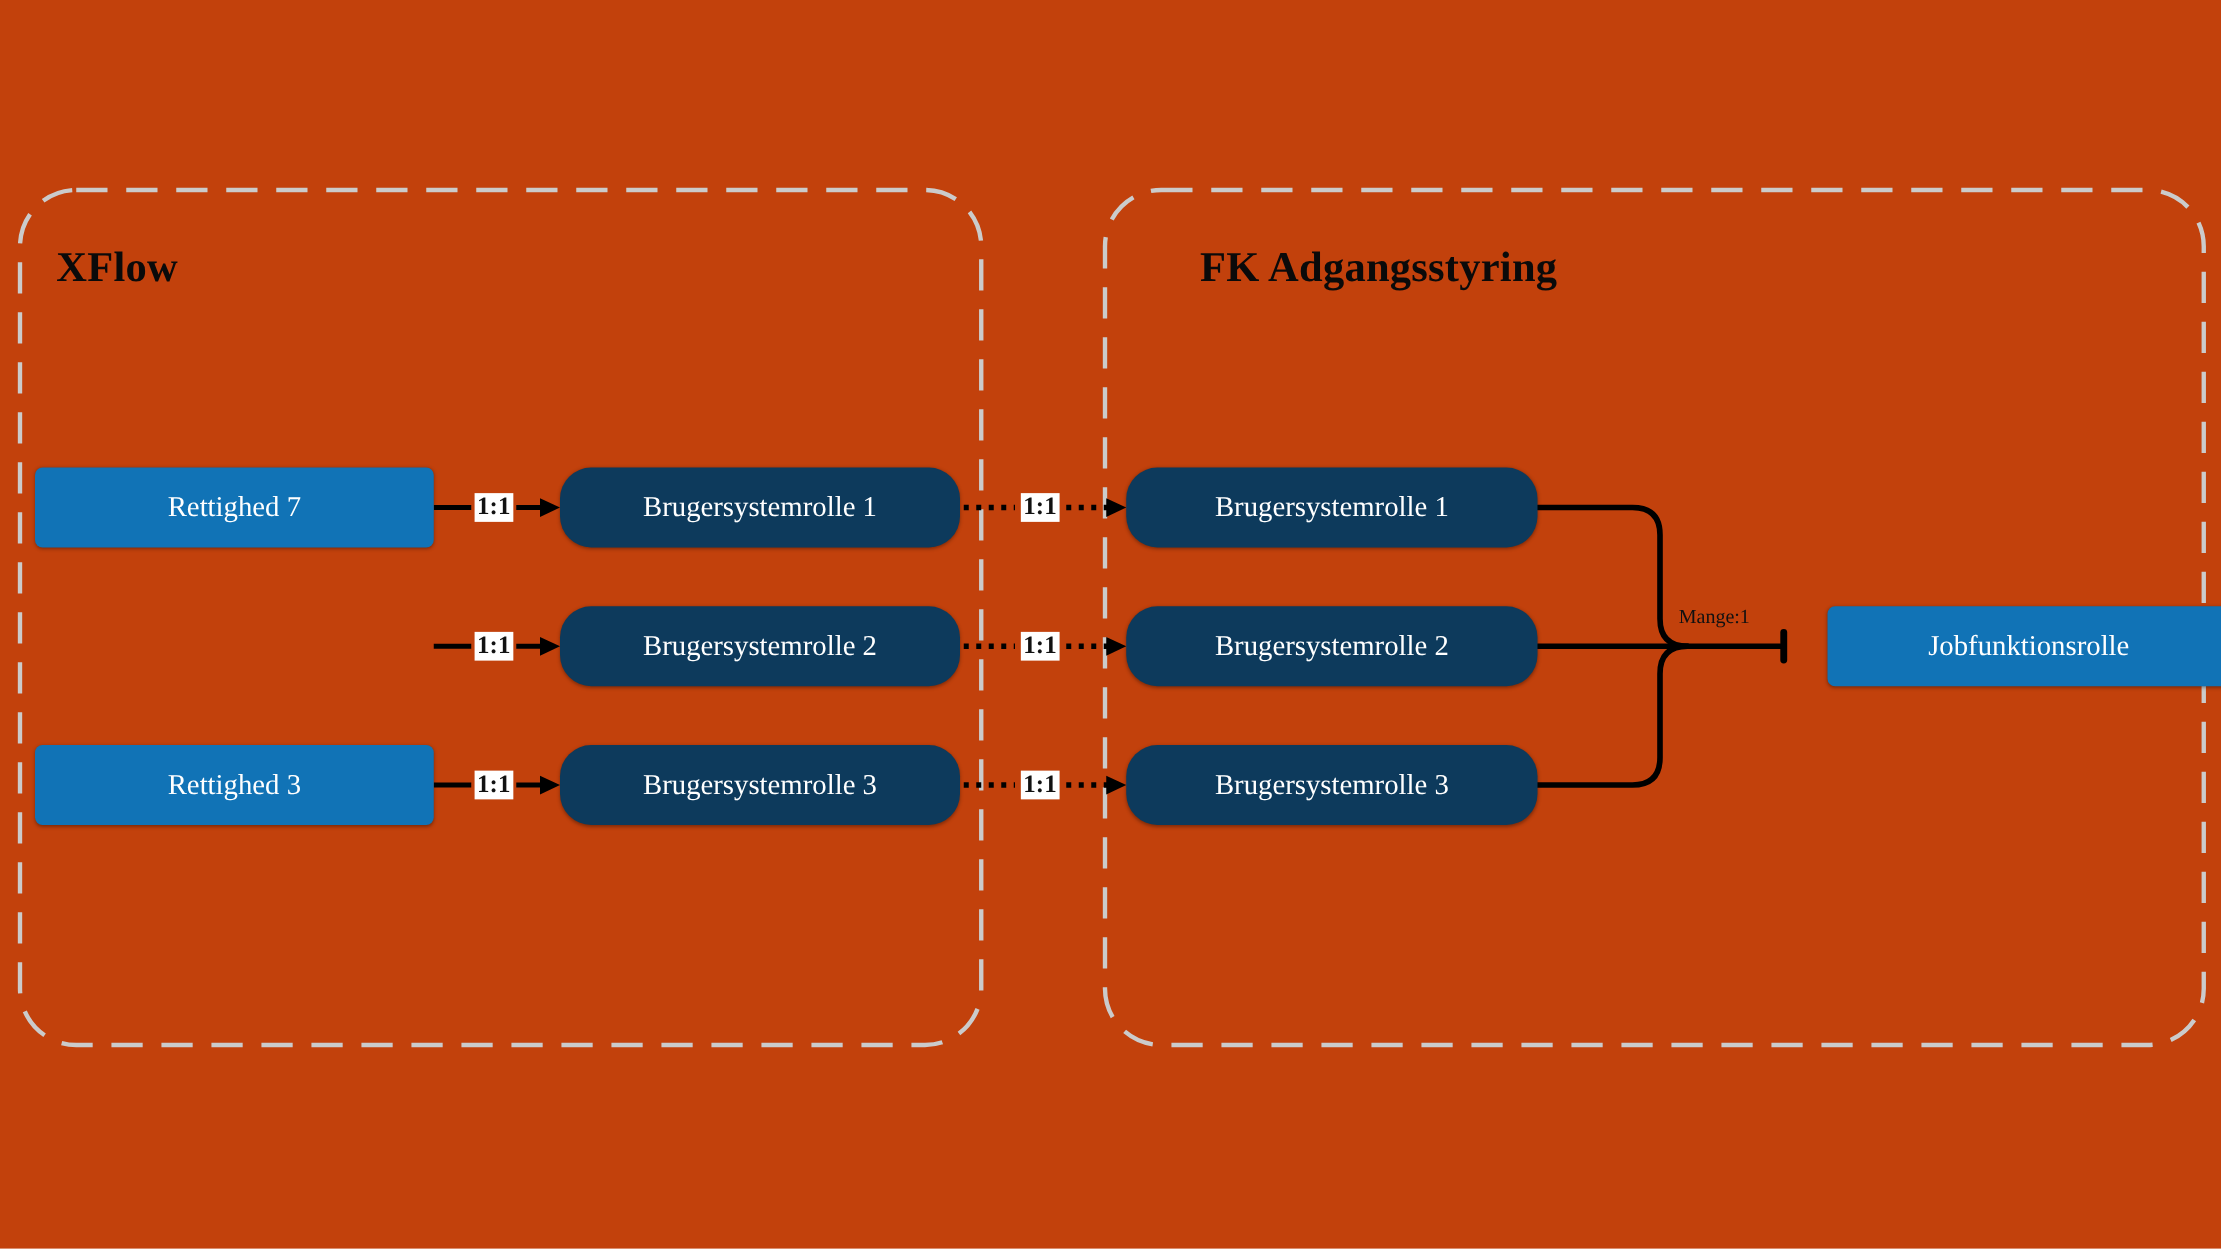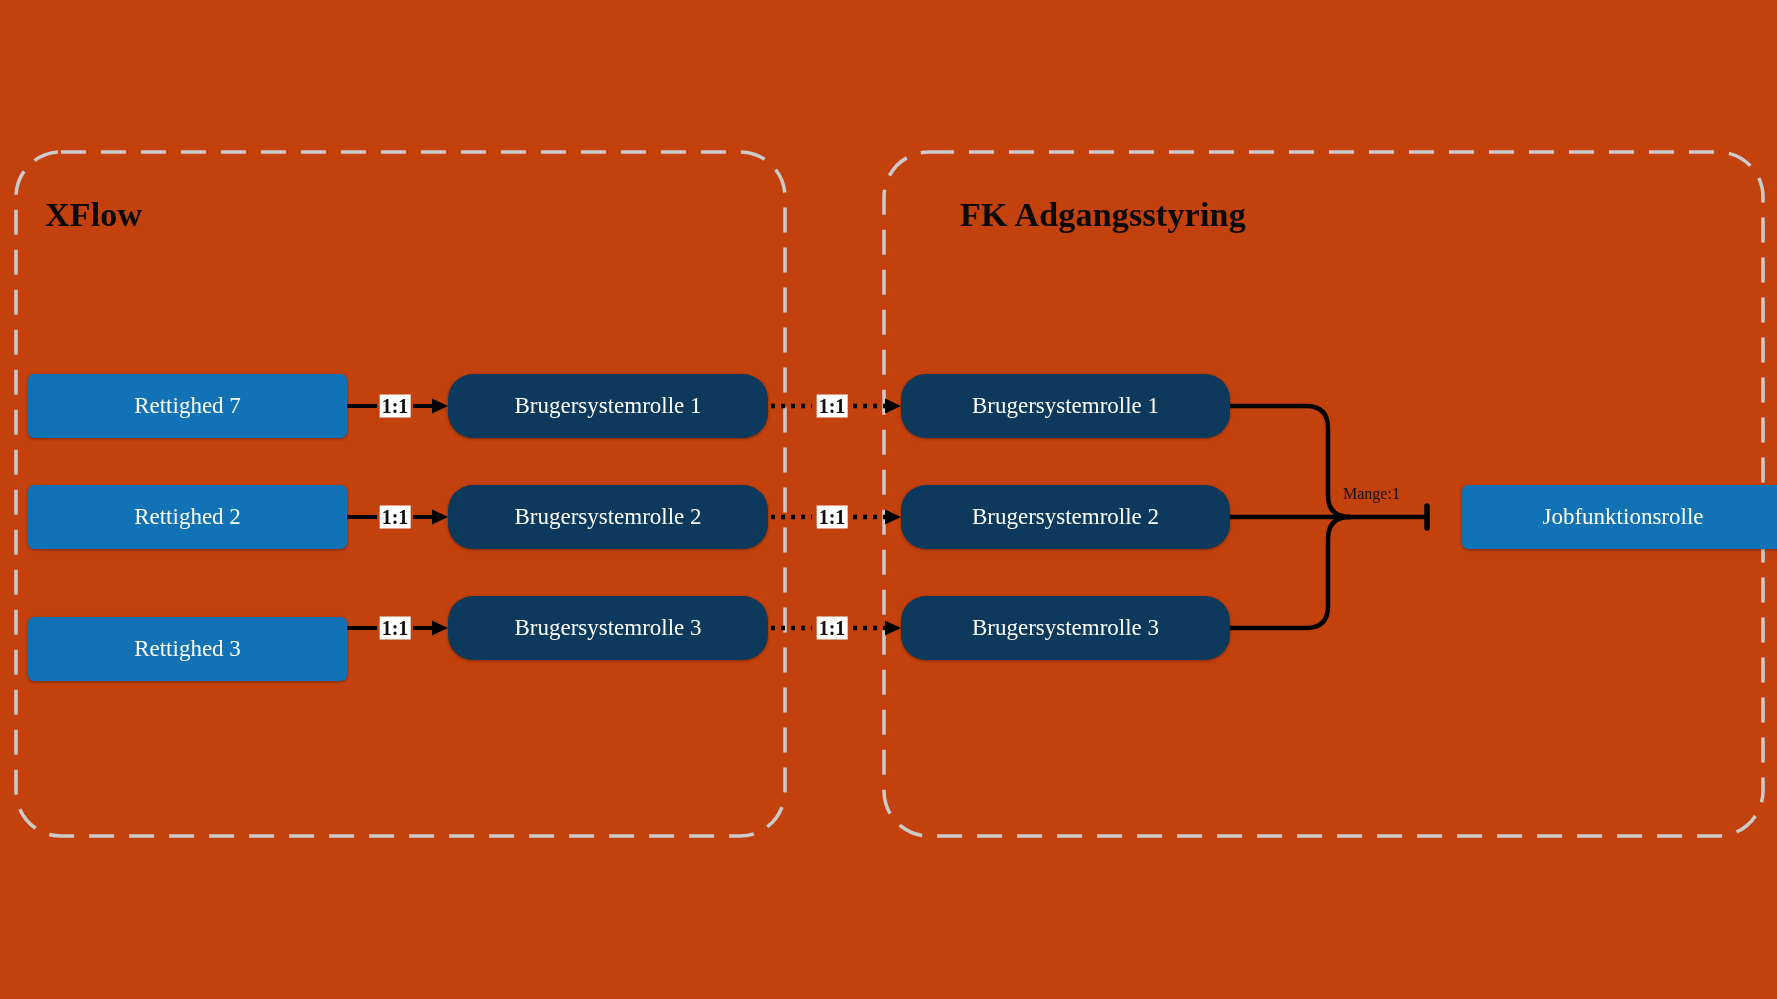--- a/index.html
+++ b/index.html
@@ -110,22 +110,21 @@
       <path d="M 1230 628 H 1306 Q 1328 628 1328 606 V 539 Q 1328 517 1350 517"></path>
       <line x1="1230" y1="517" x2="1424" y2="517"></line>
       <line x1="1427" y1="506" x2="1427" y2="528" stroke-width="5.5"></line>
     </g>
   </svg>
 
   <div class="container-title" style="left:45px; top:196px;">XFlow</div>
   <div class="container-title" style="left:960px; top:196px;">FK Adgangsstyring</div>
 
   <div class="node node-light" style="left:28px;  top:374px; width:319px;">Rettighed 7</div>
-  <div class="node node-light" style="left:28px;  top:485px; width:319px;">Rettighed 2</div>
-  <div class="node node-light" style="left:28px;  top:596px; width:319px;margin-top:21px;">Rettighed 3</div>
+  <div class="node node-light" style="left:28px;  top:596px; width:319px;">Rettighed 3</div>
 
   <div class="node node-dark" style="left:448px; top:374px; width:320px;">Brugersystemrolle 1</div>
   <div class="node node-dark" style="left:448px; top:485px; width:320px;">Brugersystemrolle 2</div>
   <div class="node node-dark" style="left:448px; top:596px; width:320px;">Brugersystemrolle 3</div>
 
   <div class="node node-dark" style="left:901px; top:374px; width:329px;">Brugersystemrolle 1</div>
   <div class="node node-dark" style="left:901px; top:485px; width:329px;">Brugersystemrolle 2</div>
   <div class="node node-dark" style="left:901px; top:596px; width:329px;">Brugersystemrolle 3</div>
 
   <div class="node node-light" style="left:1462px; top:485px; width:322px;">Jobfunktionsrolle</div>

